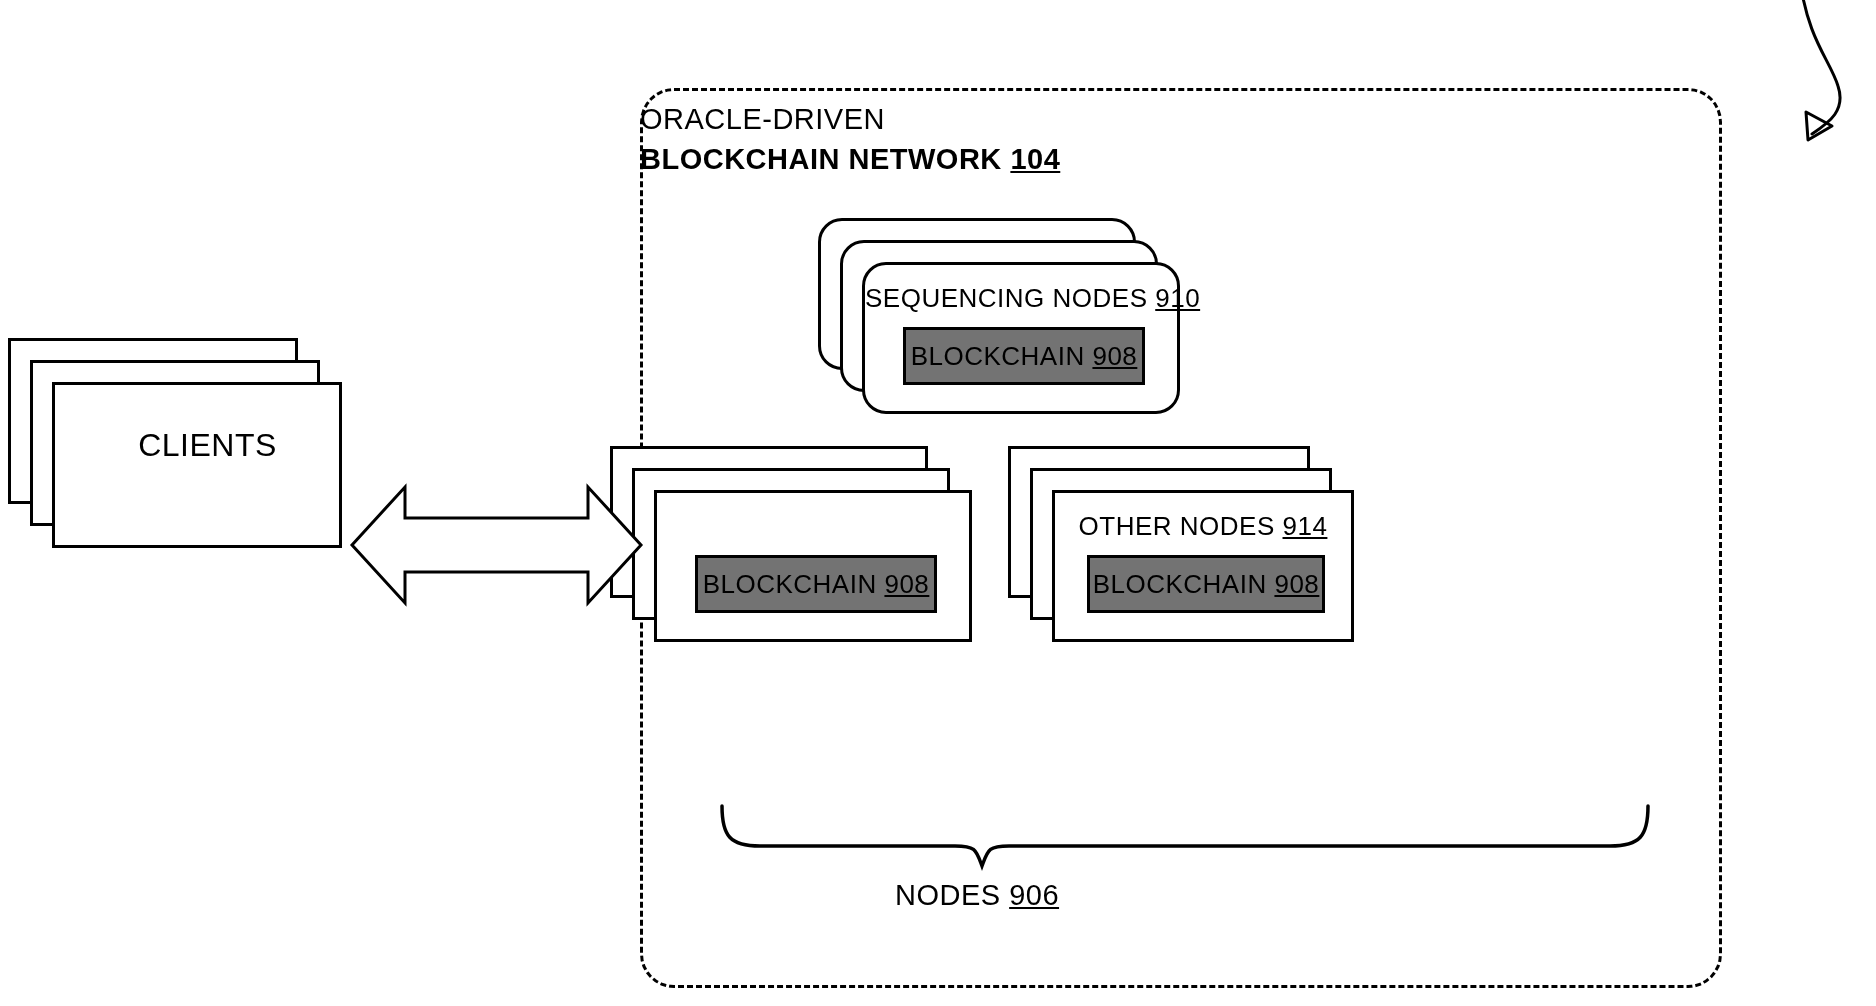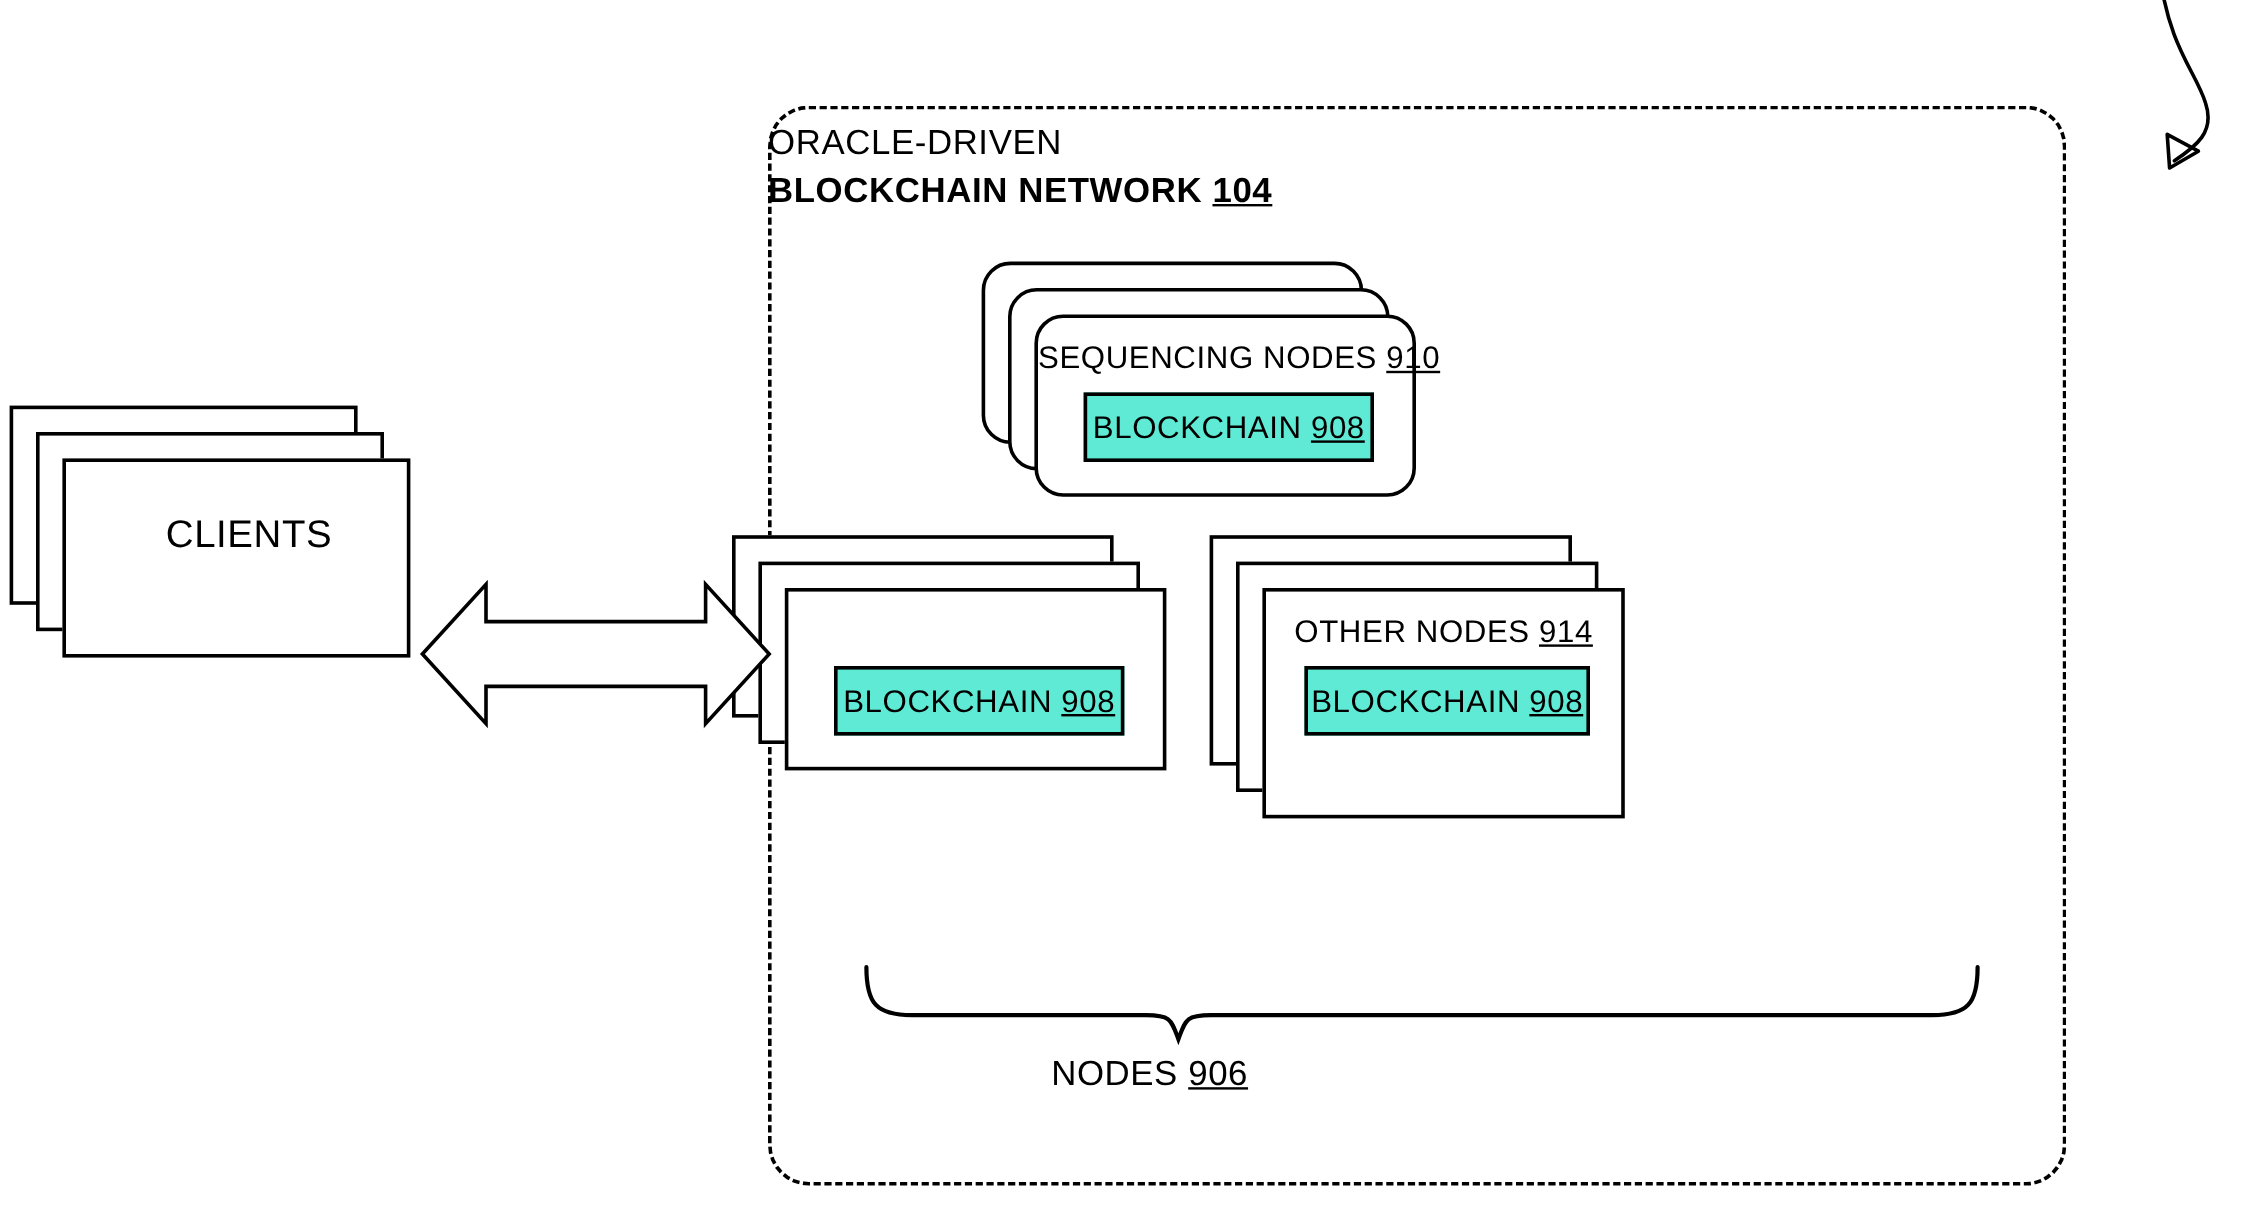--- a/index.html
+++ b/index.html
@@ -76,21 +76,21 @@
   .card-title {
     position: absolute;
     left: 0; right: 0;
     text-align: center;
     font-size: 26px;
   }
 
   
   .inner-box {
     position: absolute;
-    background: #5eead4;
+    background: #737373;
     border: 3px solid #000;
     box-sizing: border-box;
     display: flex;
     align-items: center;
     justify-content: center;
   }
   .inner-box .lbl { font-size: 26px; }
 
   
   #clients-stack { left: 8px; top: 338px; }
@@ -118,40 +118,40 @@
   #exec-stack { left: 610px; top: 446px; }
   #exec-stack .card { width: 318px; height: 152px; }
   #exec-stack .card-title { top: 18px; }
   #exec-stack .inner-box {
     left: 38px; top: 62px;
     width: 242px; height: 58px;
   }
 
   
   #other-stack { left: 1008px; top: 446px; }
-  #other-stack .card { width: 302px; height: 192px; }
+  #other-stack .card { width: 302px; height: 152px; }
   #other-stack .card-title { top: 18px; }
   #other-stack .inner-box {
     left: 32px; top: 62px;
     width: 238px; height: 58px;
   }
 
   
   #overlay {
     position: absolute;
     left: 0; top: 0;
     width: 1876px;
     height: 1006px;
     pointer-events: none;
   }
 
   
   #nodes-caption {
     position: absolute;
-    left: 768px;
+    left: 787px;
     top: 878px;
     width: 380px;
     text-align: center;
     font-size: 29px;
   }
 </style>
 </head>
 <body>
 
 <div id="stage">

